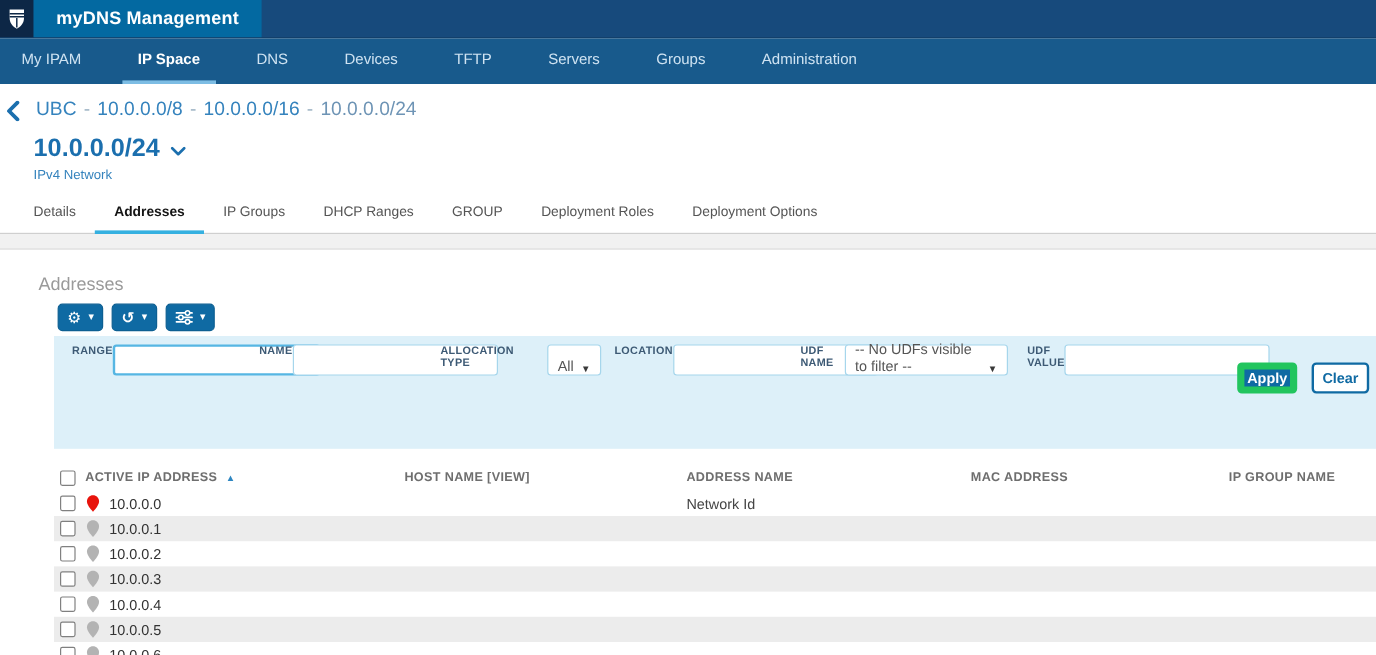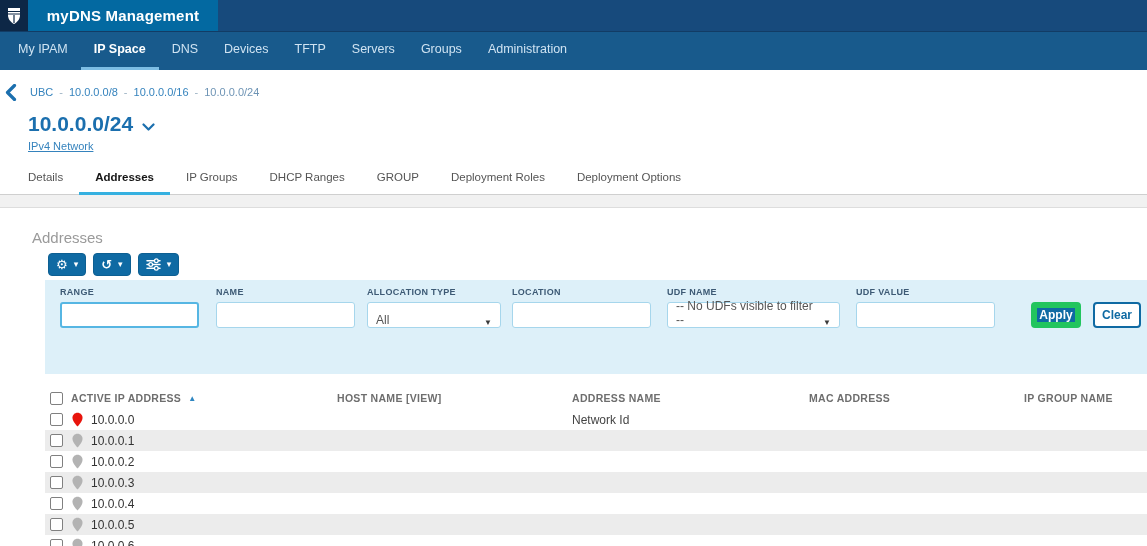--- a/index.html
+++ b/index.html
@@ -7,57 +7,57 @@
     font-family:"Liberation Sans","DejaVu Sans",sans-serif; }
 
   
   .topbar { height:32px; background:#174A7C; display:flex; align-items:stretch;
     border-bottom:1px solid rgba(0,0,0,.18); }
   .logo-box { width:28px; background:#0D2746; display:flex; align-items:center; justify-content:center; }
   .title-panel { width:190px; background:#0369a1; color:#fff; display:flex; align-items:center;
     justify-content:center; font-size:15px; font-weight:bold; letter-spacing:.2px; }
 
   
-  .navbar { height:38px; background:#185A8C; display:flex; padding-left:5px; }
+  .navbar { height:38px; background:#185A8C; display:flex; padding-left:5px;gap:21px; }
   .nav-item { padding:0 13px; line-height:35px; font-size:12.5px; color:#CFE3F2; cursor:pointer;
     border-bottom:3px solid transparent; }
   .nav-item.active { color:#fff; font-weight:bold; border-bottom-color:#7DBDE4; }
 
   
   .crumb-row { display:flex; align-items:center; padding:13px 0 0 5px; }
   .back-btn { width:16px; height:18px; cursor:pointer; display:flex; align-items:center; }
-  .crumbs { margin-left:9px; font-size:11px; color:#3583BD; display:flex; align-items:center; }
+  .crumbs { margin-left:9px; font-size:16px; color:#3583BD; display:flex; align-items:center; }
   .crumb { cursor:pointer; }
   .crumb.last { color:#6E94B5; cursor:default; }
   .crumb-sep { color:#9DB3C4; margin:0 6px; }
   .page-title { margin:9px 0 0 28px; font-size:21px; font-weight:bold; color:#1B6FAE;
     display:flex; align-items:center; }
   .title-chev { margin-left:9px; margin-top:3px; cursor:pointer; }
-  .page-sub { margin:3px 0 0 28px; font-size:11px; color:#3583BD;text-decoration:underline; }
+  .page-sub { margin:3px 0 0 28px; font-size:11px; color:#3583BD; }
 
   
   .tabs { display:flex; margin-top:15px; padding-left:12px; border-bottom:1px solid #CFCFCF; }
   .tab { padding:4px 16px 9px 16px; font-size:11.5px; color:#555; cursor:pointer;
     border-bottom:3px solid transparent; margin-bottom:-1px; }
   .tab.active { color:#151515; font-weight:bold; border-bottom-color:#35B0E0; }
   .gray-band { height:13px; background:#F1F1F1; border-bottom:1px solid #DDDDDD; }
 
   
   .section-heading { margin:21px 0 0 32px; font-size:15px; color:#9A9A9A; }
   .toolbar { margin:7px 0 0 48px; display:flex; gap:7px; }
   .tool-btn { height:23px; background:#0F6AA3; border:1px solid #0D5F92; border-radius:4px;
     color:#fff; display:flex; align-items:center; gap:6px; padding:0 7px; cursor:pointer; }
   .tool-glyph { font-size:13px; line-height:1; }
   .btn-chev { font-size:9px; line-height:1; }
 
   
   .filter-panel { margin:4px 0 0 45px; width:1102px; height:94px; background:#DDF0F9;
     padding:7px 0 0 15px; }
   .filter-row { display:flex; align-items:flex-start; }
-  .f-field { display:flex; flex-direction:column; }
+  .f-field { display:flex; }
   .f-label { font-size:9px; font-weight:bold; color:#3D5A75; letter-spacing:.3px; margin-bottom:4px;
     height:11px; }
   .f-input { height:26px; border:1px solid #A6D6EC; border-radius:3px; background:#fff;
     font-size:12px; padding:0 7px; color:#333; outline:none;
     font-family:"Liberation Sans",sans-serif; }
   .f-input.focused { border:2px solid #56B6E3; }
   .f-select { height:26px; border:1px solid #A6D6EC; border-radius:3px; background:#fff;
     display:flex; align-items:flex-end; justify-content:space-between; padding:0 8px;
     font-size:12px; color:#555; cursor:pointer; }
   .sel-arrow { font-size:8px; color:#3A3A3A; margin-left:6px; }

